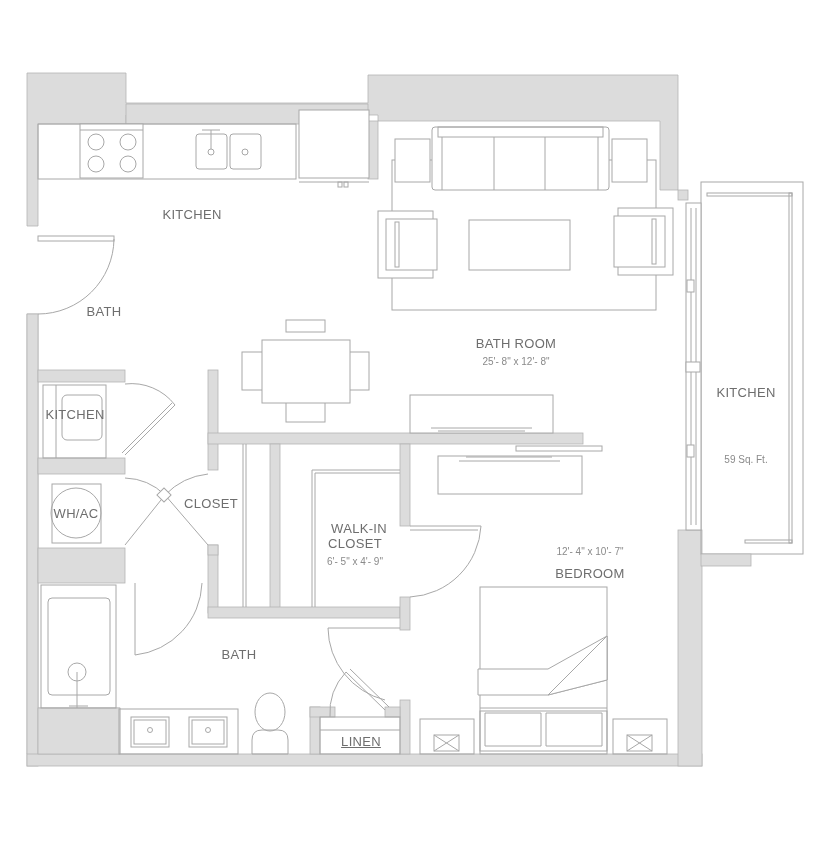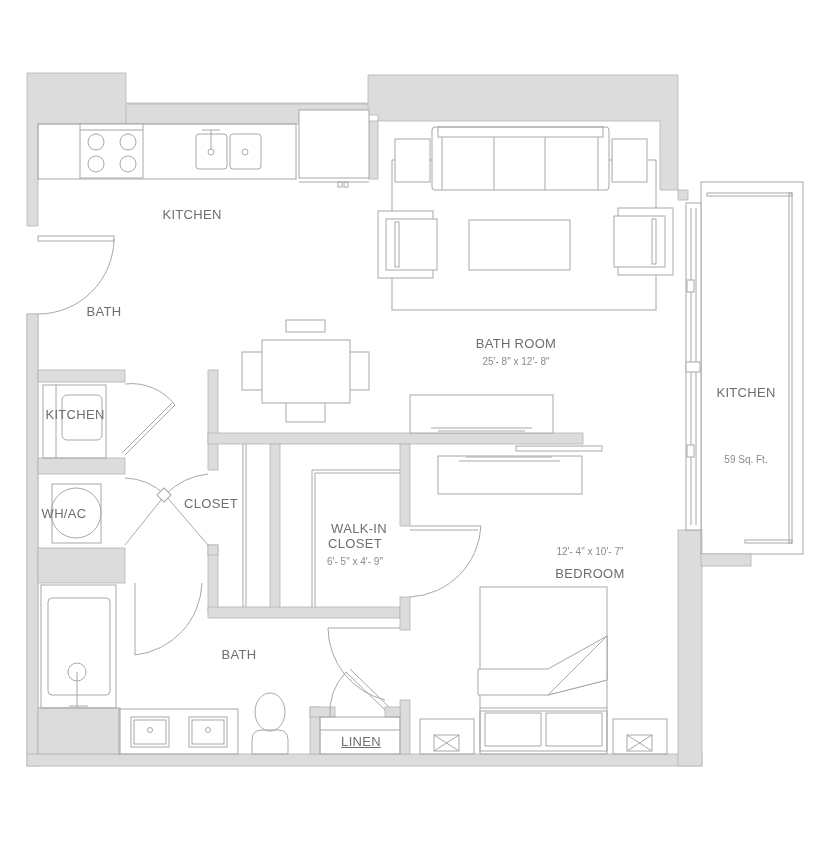--- a/index.html
+++ b/index.html
@@ -235,21 +235,21 @@
   </g>
 </svg>
 
 <div class="lbl" style="left:192px;top:207px;">KITCHEN</div>
 <div class="lbl" style="left:104px;top:304px;">BATH</div>
 <div class="lbl" style="left:516px;top:336px;">BATH ROOM</div>
 <div class="dim" style="left:516px;top:356px;">25'- 8" x 12'- 8"</div>
 <div class="lbl" style="left:746px;top:385px;">KITCHEN</div>
 <div class="dim" style="left:746px;top:406px;margin-top:48px;">59 Sq. Ft.</div>
 <div class="lbl" style="left:75px;top:407px;">KITCHEN</div>
-<div class="lbl" style="left:64px;top:506px;">WH/AC</div>
+<div class="lbl" style="left:76px;top:506px;">WH/AC</div>
 <div class="lbl" style="left:211px;top:496px;">CLOSET</div>
 <div class="lbl" style="left:359px;top:521px;">WALK-IN</div>
 <div class="lbl" style="left:355px;top:536px;">CLOSET</div>
 <div class="dim" style="left:355px;top:556px;">6'- 5" x 4'- 9"</div>
 <div class="lbl" style="left:590px;top:525px;margin-top:41px;">BEDROOM</div>
 <div class="dim" style="left:590px;top:546px;">12'- 4" x 10'- 7"</div>
 <div class="lbl" style="left:239px;top:647px;">BATH</div>
 <div class="lbl" style="left:361px;top:734px;text-decoration:underline;">LINEN</div>
 
 </body></html>

